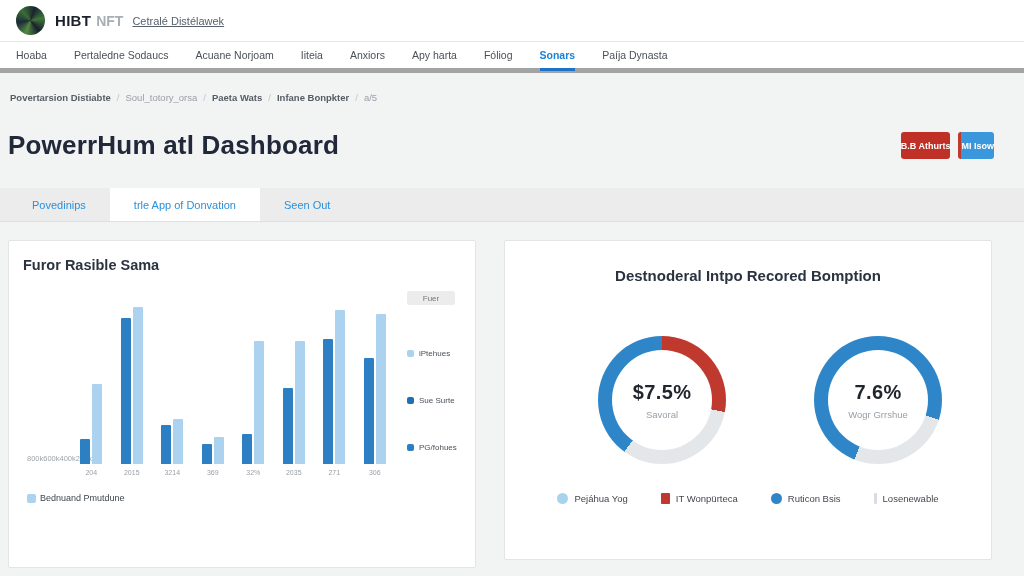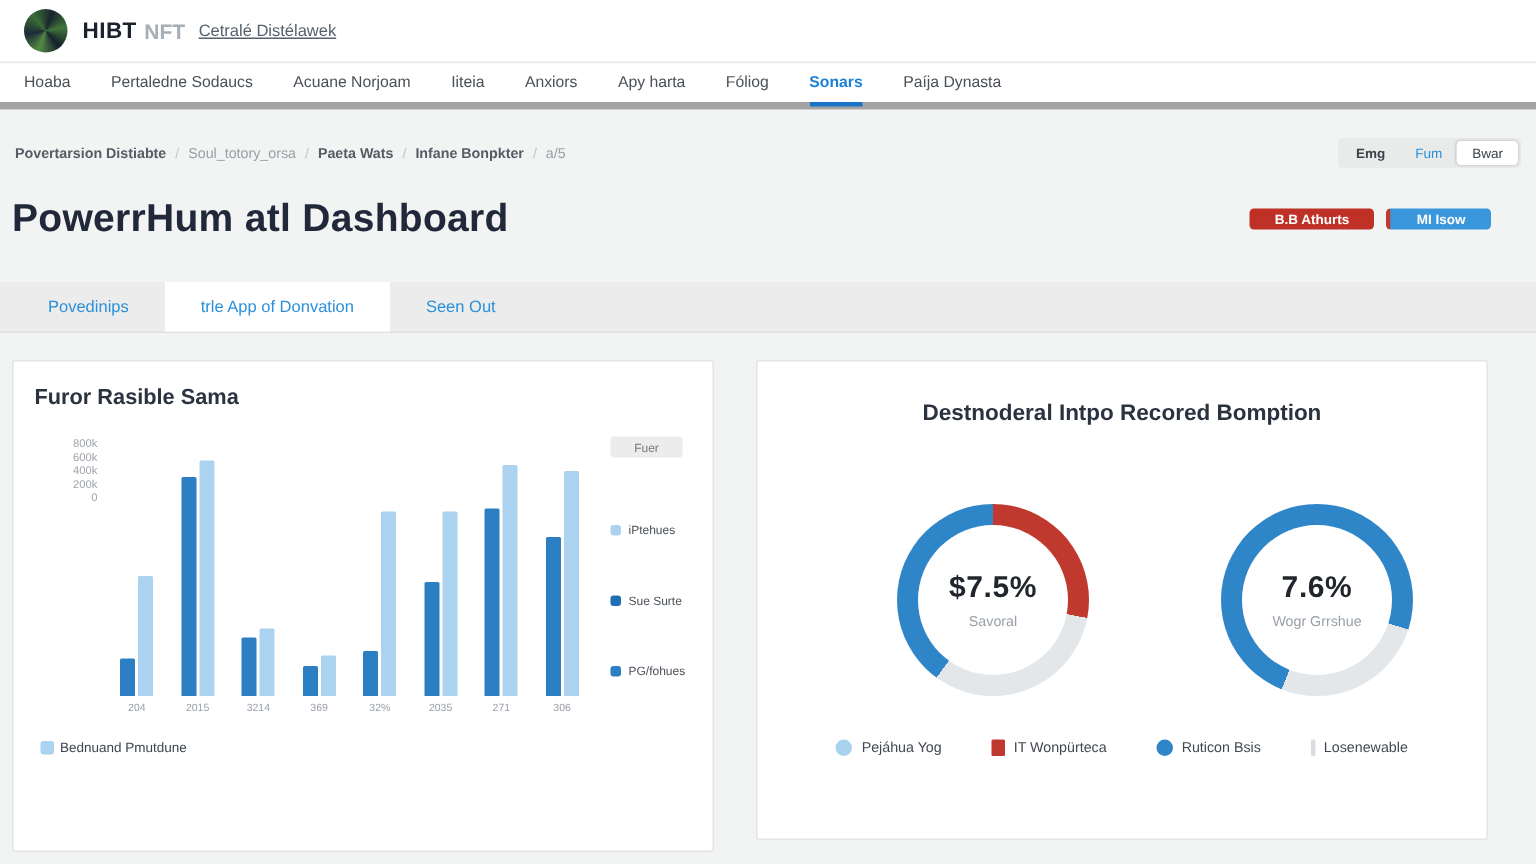--- a/index.html
+++ b/index.html
@@ -36,42 +36,42 @@
   .crumb-sep { color:#c2c6cb; }
   .seg-group { margin-left:auto; background:#e9eaea; border-radius:3px; padding:2px; display:flex; align-items:center; }
   .seg { font-size:9px; padding:3px 10px; border-radius:3px; cursor:pointer; color:#3c424a; font-weight:700; }
   .seg.link { color:#2b8fd9; font-weight:400; }
   .seg.selected { background:#fff; box-shadow:0 0 2px rgba(0,0,0,.25); color:#3c424a; font-weight:400; }
 
   
   .title-row { position:absolute; left:8px; top:130px; right:30px; display:flex; align-items:center; }
   .page-title { font-size:26px; font-weight:700; color:#20283a; letter-spacing:.2px; }
   .title-actions { margin-left:auto; display:flex; gap:8px; }
-  .btn { border:none; border-radius:3px; font-size:9px; font-weight:700; color:#fff; height:14px; padding:0 17px;
+  .btn { border:none; border-radius:3px; font-size:9px; font-weight:700; color:#fff; height:27px; padding:0 0;
          cursor:pointer; font-family:"Liberation Sans", sans-serif; }
   .btn.danger { background:#bf3127; }
   .btn.primary { background:#3b97dc; border-left:3px solid #c0392b; }
 
   
   .tabstrip { position:absolute; left:0; top:188px; width:1024px; height:34px; background:#ececec;
               border-bottom:1px solid #e0e0e0; display:flex; align-items:stretch; padding-left:8px; }
   .tab { display:flex; align-items:center; padding:0 24px; font-size:11px; color:#2b8fd9; cursor:pointer; white-space:nowrap; }
   .tab.active { background:#fff; }
 
   
   .card { position:absolute; background:#fff; border:1px solid #e3e4e5; border-radius:2px; }
   .left-card  { left:8px;  top:240px; width:468px; height:328px; }
   .right-card { left:504px; top:240px; width:488px; height:320px; }
   .panel-title { font-size:14.5px; font-weight:700; color:#2b3240; position:absolute; left:14px; top:16px; }
   .pill { position:absolute; left:398px; top:50px; width:48px; height:14px; background:#ececec; border:none;
           border-radius:2px; font-size:8px; color:#74797f; cursor:pointer; font-family:"Liberation Sans", sans-serif; }
 
   
   .yticks { position:absolute; left:18px; top:50px; width:38px; height:172px; display:flex;
-            flex-direction:column; align-items:flex-end; font-size:7.5px; color:#a0a5ab; }
+            justify-content:space-between; align-items:flex-end; font-size:7.5px; color:#a0a5ab; }
   .plot { position:absolute; left:62px; top:54px; width:324px; height:184px; display:flex; justify-content:space-around; align-items:flex-end; }
   .bar-group { display:flex; flex-direction:column; align-items:center; }
   .bar-pair { display:flex; align-items:flex-end; gap:2px; height:169px; }
   .bar { width:10px; border-radius:1px 1px 0 0; }
   .bar-xlabel { font-size:7px; color:#9aa0a8; margin-top:5px; height:10px; }
   .side-legend { position:absolute; left:398px; top:108px; display:flex; flex-direction:column; gap:38px; }
   .sleg-item { display:flex; align-items:center; gap:5px; font-size:8px; color:#4a5058; }
   .sleg-dot { width:7px; height:7px; border-radius:2px; flex:0 0 auto; }
   .foot-legend { position:absolute; left:18px; top:252px; display:flex; align-items:center; gap:4px; font-size:9px; color:#3f454d; }
   .foot-swatch { width:9px; height:9px; border-radius:2px; }
@@ -118,25 +118,20 @@
       <span class="crumb strong">Povertarsion Distiabte</span>
       <span class="crumb-sep">/</span>
       <span class="crumb">Soul_totory_orsa</span>
       <span class="crumb-sep">/</span>
       <span class="crumb strong">Paeta Wats</span>
       <span class="crumb-sep">/</span>
       <span class="crumb strong">Infane Bonpkter</span>
       <span class="crumb-sep">/</span>
       <span class="crumb">a/5</span>
     </div>
-  <div class="seg-group" id="seg-group">
-      <span class="seg plain">Emg</span>
-      <span class="seg link">Fum</span>
-      <span class="seg selected">Bwar</span>
-    </div>
 </div>
 
 <div class="title-row">
   <h1 class="page-title">PowerrHum atl Dashboard</h1>
   <div class="title-actions">
     <button class="btn danger">B.B Athurts</button>
     <button class="btn primary">MI Isow</button>
   </div>
 </div>
 

